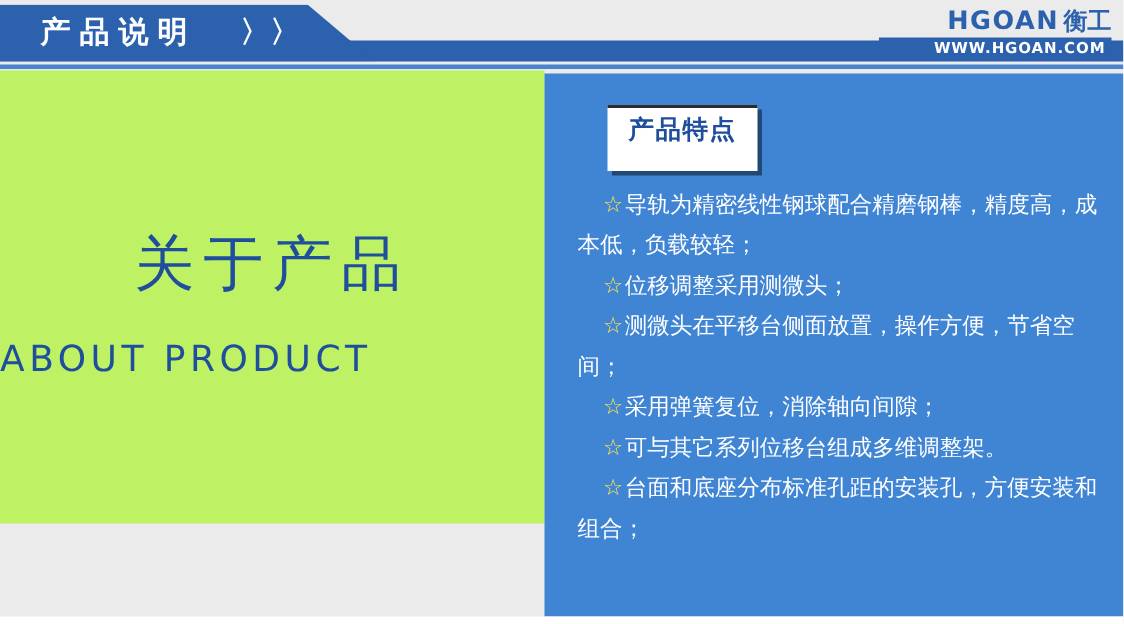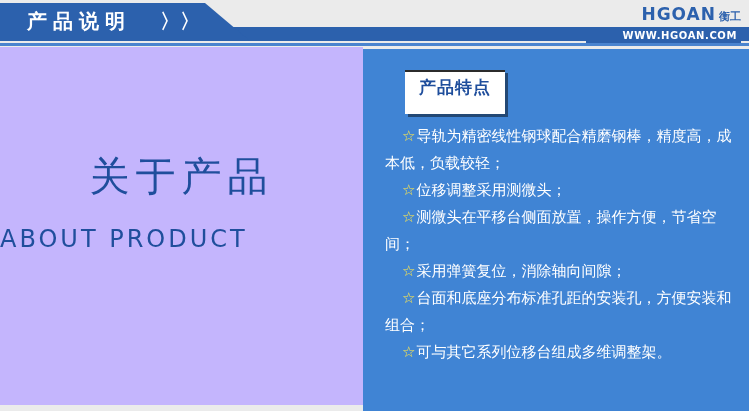--- a/index.html
+++ b/index.html
@@ -93,21 +93,21 @@
   .brand-mark {
     display: block;
     color: #2c61ad;
     font-size: 17px;
     font-weight: bold;
     letter-spacing: 1px;
     line-height: 20px;
     white-space: nowrap;
   }
   .brand-mark .brand-cn {
-    font-size: 11px;
+    font-size: 16px;
     letter-spacing: 0px;
     margin-left: 3px;
   }
   .brand-url {
     display: block;
     margin-top: 1px;
     color: #ffffff;
     background: #2c61ad;
     font-size: 10px;
     font-weight: bold;
@@ -116,22 +116,22 @@
     padding: 0 4px;
     white-space: nowrap;
   }
 
   
   .left-col {
     position: absolute;
     left: 0;
     top: 47px;
     width: 363px;
-    height: 358px;
-    background: #c4b5fd;
+    height: 302px;
+    background: #bef264;
   }
   .about-cn {
     position: absolute;
     left: 0;
     top: 105px;
     width: 363px;
     text-align: center;
     color: #1f4e9c;
     font-size: 40px;
     letter-spacing: 6px;
@@ -233,19 +233,19 @@
 
   <div class="panel">
     <div class="panel-title-box">
       <div class="panel-title-text">产品特点</div>
     </div>
     <div class="panel-list">
       <div class="feature"><span class="star">☆</span><span>导轨为精密线性钢球配合精磨钢棒，精度高，成本低，负载较轻；</span></div>
       <div class="feature"><span class="star">☆</span><span>位移调整采用测微头；</span></div>
       <div class="feature"><span class="star">☆</span><span>测微头在平移台侧面放置，操作方便，节省空间；</span></div>
       <div class="feature"><span class="star">☆</span><span>采用弹簧复位，消除轴向间隙；</span></div>
+      <div class="feature"><span class="star">☆</span><span>可与其它系列位移台组成多维调整架。</span></div>
       <div class="feature"><span class="star">☆</span><span>台面和底座分布标准孔距的安装孔，方便安装和组合；</span></div>
-      <div class="feature"><span class="star">☆</span><span>可与其它系列位移台组成多维调整架。</span></div>
     </div>
   </div>
 
   <div class="footer-strip"></div>
 </div>
 
 </body></html>

